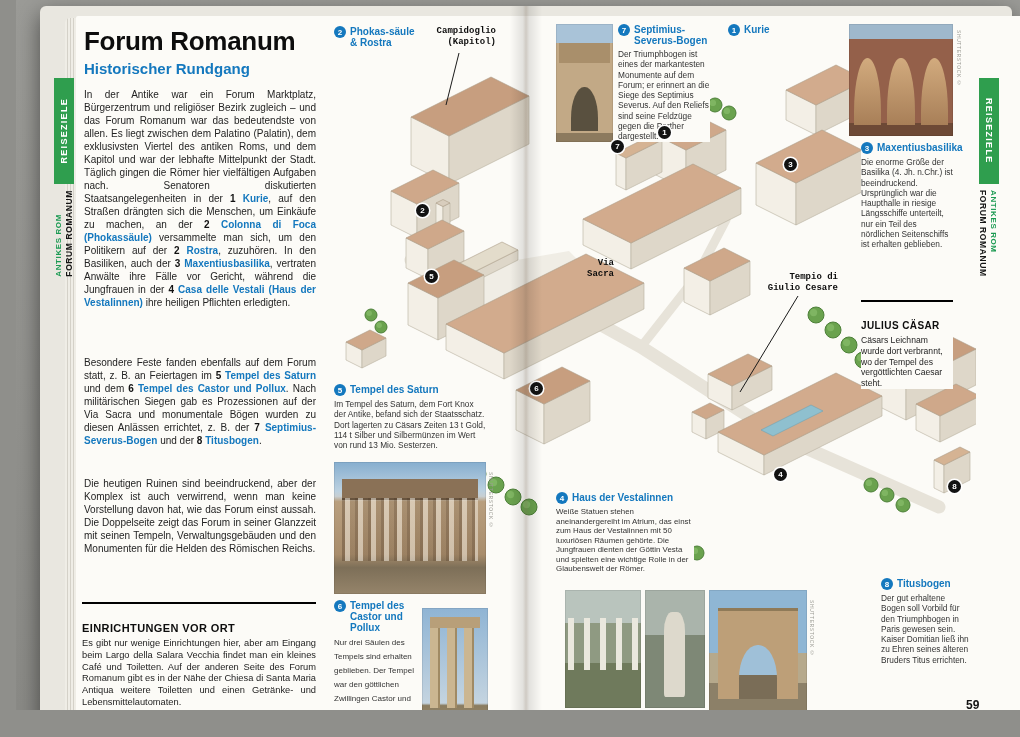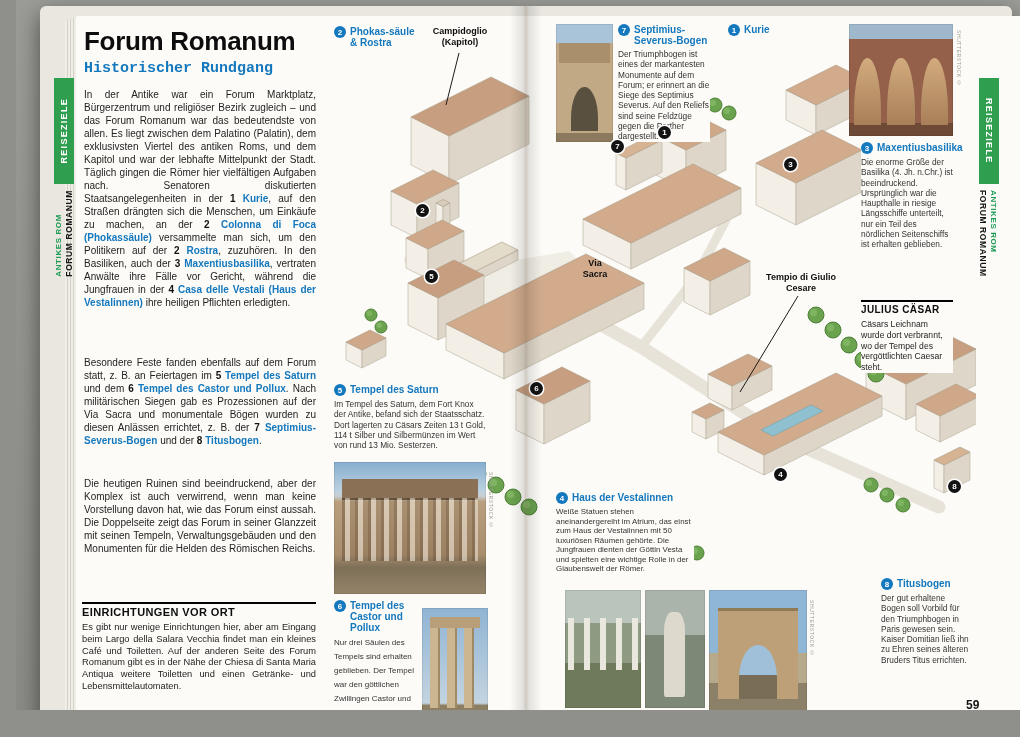--- a/index.html
+++ b/index.html
@@ -20,37 +20,37 @@
   .sidevert{position:absolute;width:24px;height:190px;display:flex;align-items:flex-start;justify-content:center;z-index:40;}
   .sidevert .in{writing-mode:vertical-rl;line-height:11px;white-space:nowrap;}
   .sidevert.left .in{transform:rotate(180deg);}
   .sv-green{display:block;color:#1b9a52;font-weight:bold;font-size:8px;letter-spacing:.6px;}
   .sv-black{display:block;color:#141414;font-weight:bold;font-size:8.5px;letter-spacing:.6px;}
 
   .pagenum{position:absolute;font-size:12px;font-weight:bold;color:#141414;z-index:45;}
 
   
   .title{position:absolute;left:68px;top:26px;width:240px;font-size:26px;font-weight:bold;color:#0d0d0d;letter-spacing:-.3px;z-index:30;}
-  .subtitle{position:absolute;left:68px;top:60px;width:240px;font-size:15px;font-weight:bold;color:#1478be;z-index:30;font-family:Liberation Mono, monospace;}
+  .subtitle{position:absolute;left:68px;top:60px;width:240px;font-size:15px;font-weight:bold;color:#1478be;z-index:30;}
   .bodytext{position:absolute;left:68px;width:232px;font-size:10px;line-height:13px;color:#232323;text-align:justify;background:#fcfbf7;z-index:30;}
   .ref-n{font-weight:bold;color:#111;}
   .ref-b{font-weight:bold;color:#1478be;}
 
   .rulebox{position:absolute;border-top:2.5px solid #000;background:#fcfbf7;z-index:30;}
-  .rulebox .bx-title{font-size:11px;font-weight:bold;color:#0d0d0d;letter-spacing:.4px;padding-top:2px;}
+  .rulebox .bx-title{font-size:11px;font-weight:bold;color:#0d0d0d;letter-spacing:.4px;padding-top:18px;}
   .rulebox .bx-text{font-size:9.3px;line-height:11.8px;color:#232323;text-align:justify;margin-top:4px;}
 
   
   .callout{position:absolute;background:#fcfbf7;z-index:30;}
   .co-head{display:flex;gap:4px;align-items:flex-start;color:#1478be;font-weight:bold;font-size:10px;line-height:11px;}
   .co-num{flex:0 0 12px;width:12px;height:12px;border-radius:50%;background:#1478be;color:#fff;font-size:8px;font-weight:bold;display:flex;align-items:center;justify-content:center;margin-top:0;}
   .co-text{font-size:8.3px;line-height:10.3px;color:#333;margin-top:3px;text-align:left;}
 
   
-  .maplabel{position:absolute;font-size:9px;font-weight:bold;color:#0d0d0d;text-align:center;z-index:32;line-height:10.5px;}
+  .maplabel{position:absolute;font-size:9px;font-weight:bold;color:#0d0d0d;text-align:right;z-index:32;line-height:10.5px;font-family:Liberation Mono, monospace;}
   .marker{position:absolute;width:13px;height:13px;border-radius:50%;background:#121212;color:#fff;font-size:8px;font-weight:bold;display:flex;align-items:center;justify-content:center;box-shadow:0 0 0 1.5px #fff;z-index:34;}
 
   
   .photo{position:absolute;overflow:hidden;z-index:31;box-shadow:inset 0 0 0 1px rgba(0,0,0,.08);}
   .photo>div{position:absolute;}
   #ph-saturn{left:318px;top:462px;width:152px;height:132px;background:linear-gradient(180deg,#86aecf 0%,#bcd1e0 22%,#c8cfd2 26%,#b99f7e 30%,#a98d6c 70%,#7d6f58 80%,#95846a 100%);}
   #ph-saturn .entab{left:5%;right:5%;top:13%;height:14%;background:#8a7156;box-shadow:0 2px 0 #6e5a44;}
   #ph-saturn .cols{left:5%;right:5%;top:27%;height:48%;background:repeating-linear-gradient(90deg,rgba(60,40,25,.30) 0 3px,rgba(255,252,245,.45) 3px 8px,rgba(60,40,25,.12) 8px 13px);}
   #ph-castor{left:406px;top:608px;width:66px;height:122px;background:linear-gradient(180deg,#8fb4d4 0%,#c4d4e0 78%,#8a7c60 80%,#a4916f 100%);}
   #ph-castor .entab{left:12%;width:76%;top:7%;height:9%;background:#b89f79;}

